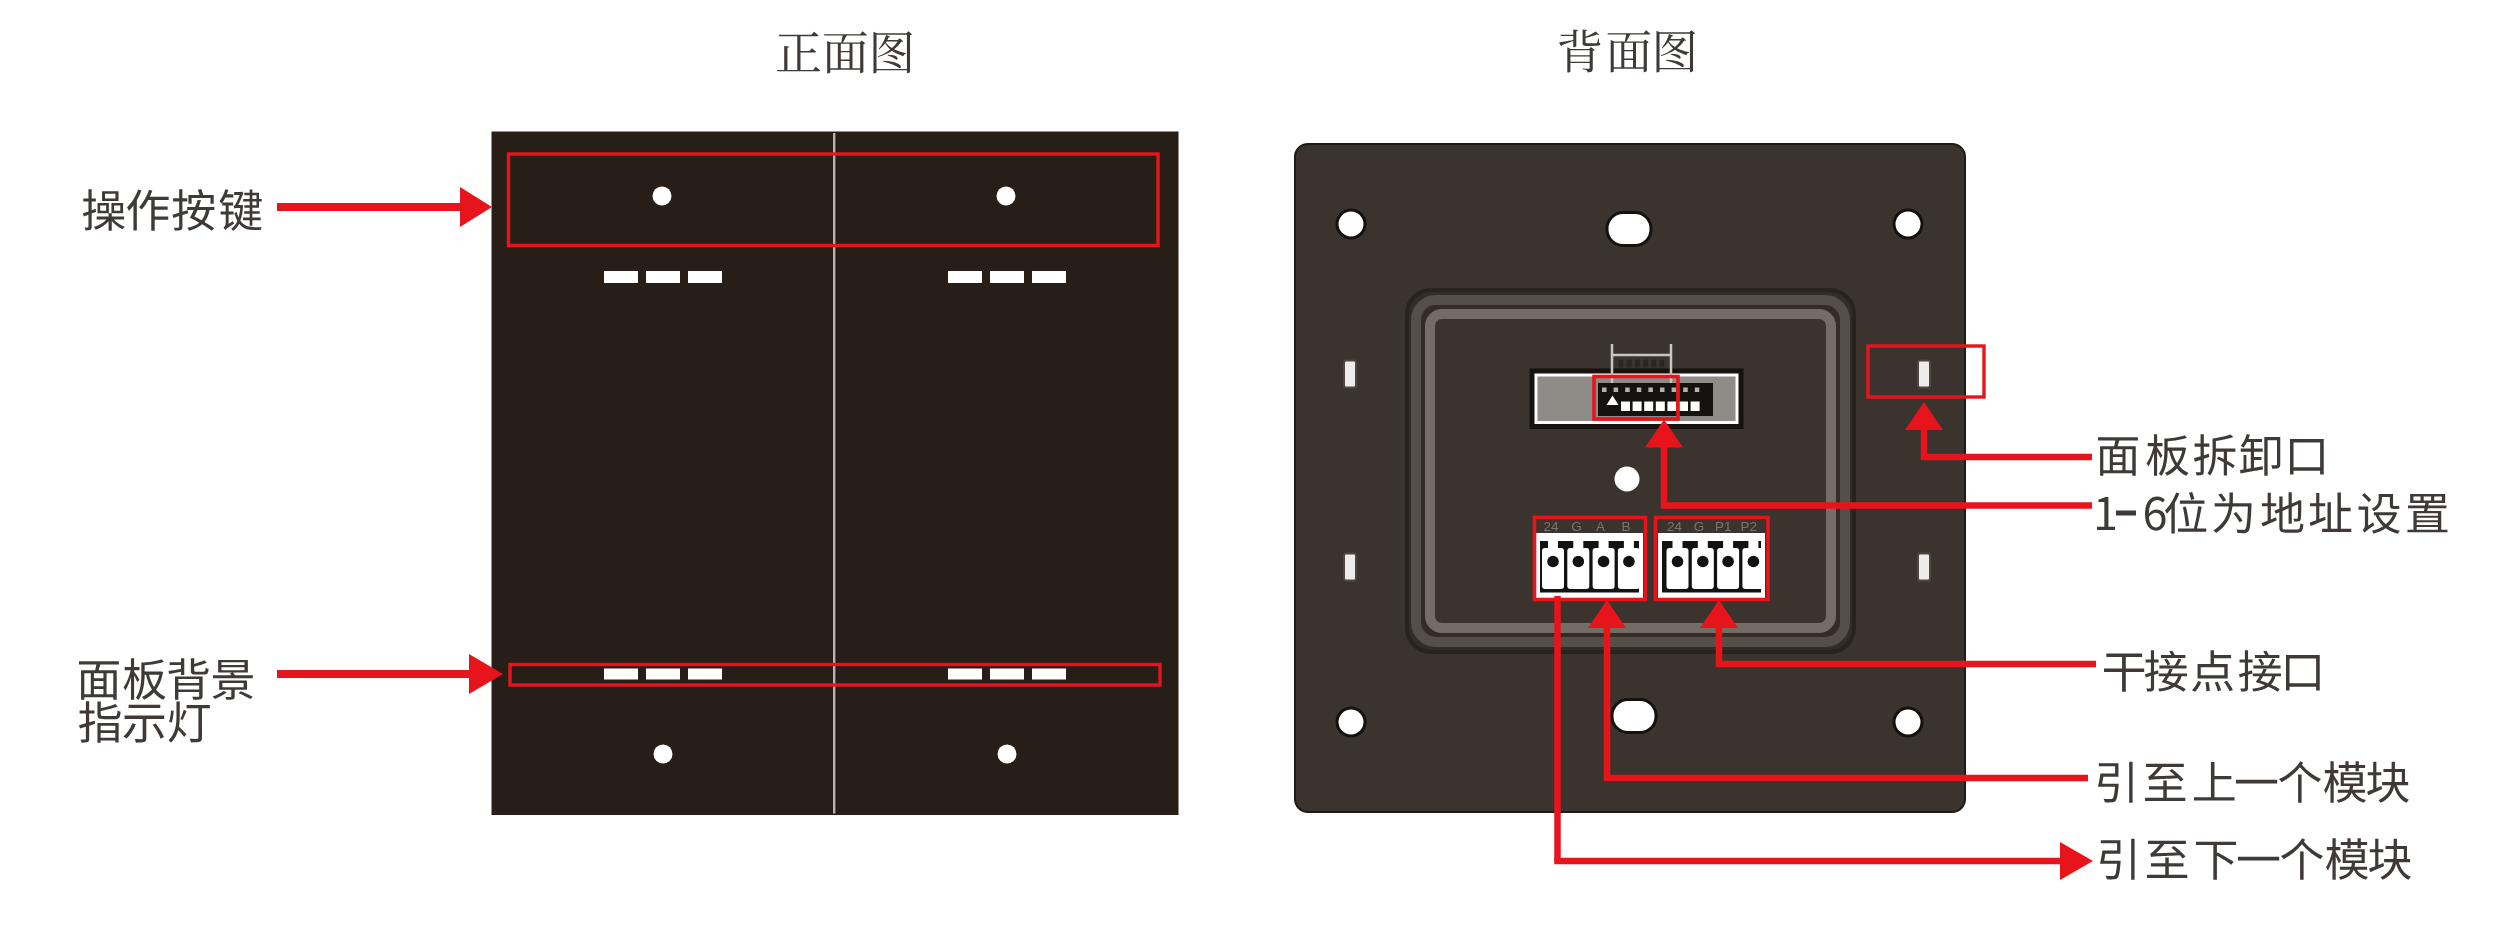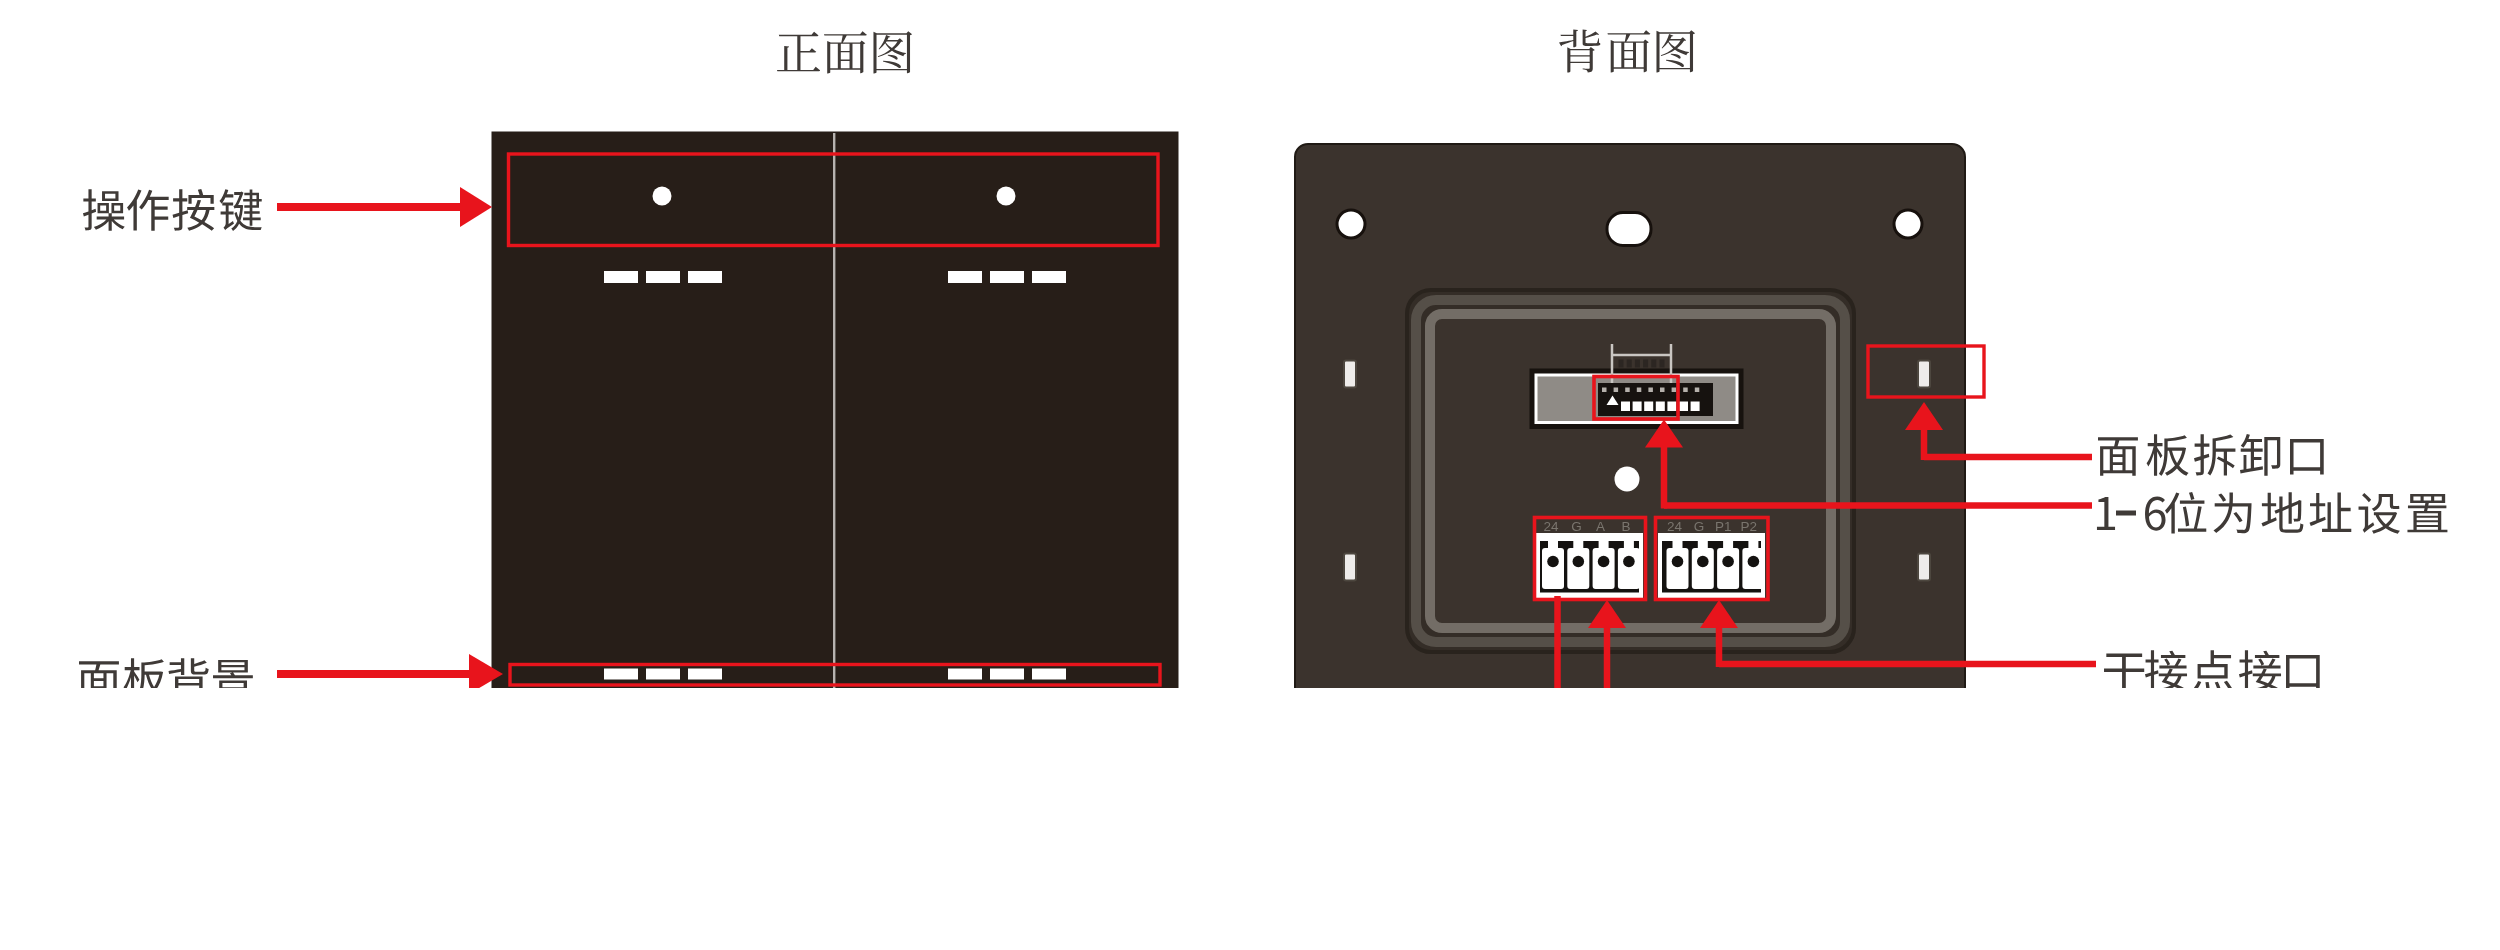--- a/index.html
+++ b/index.html
@@ -1,15 +1,15 @@
 <!DOCTYPE html>
 <html><head><meta charset="utf-8">
 <style>
 html,body{margin:0;padding:0;background:#ffffff;}
-#stage{position:relative;width:2500px;height:688px;overflow:hidden;font-family:"Liberation Sans",sans-serif;}
+#stage{position:relative;width:2500px;height:950px;overflow:hidden;font-family:"Liberation Sans",sans-serif;}
 #stage svg{position:absolute;left:0;top:0;filter:blur(0.6px);}
 </style></head>
 <body>
 <div id="stage">
 <svg width="2500" height="950" viewBox="0 0 2500 950">
 <rect x="0" y="0" width="2500" height="950" fill="#ffffff"></rect>
 <rect x="491.5" y="131.5" width="687" height="683.5" fill="#271e18"></rect>
 <line x1="834.2" y1="133" x2="834.2" y2="813.5" stroke="#b7b3b0" stroke-width="2.4"></line>
 <circle cx="662" cy="196" r="9.5" fill="#ffffff"></circle>
 <circle cx="1006" cy="196" r="9.5" fill="#ffffff"></circle>

